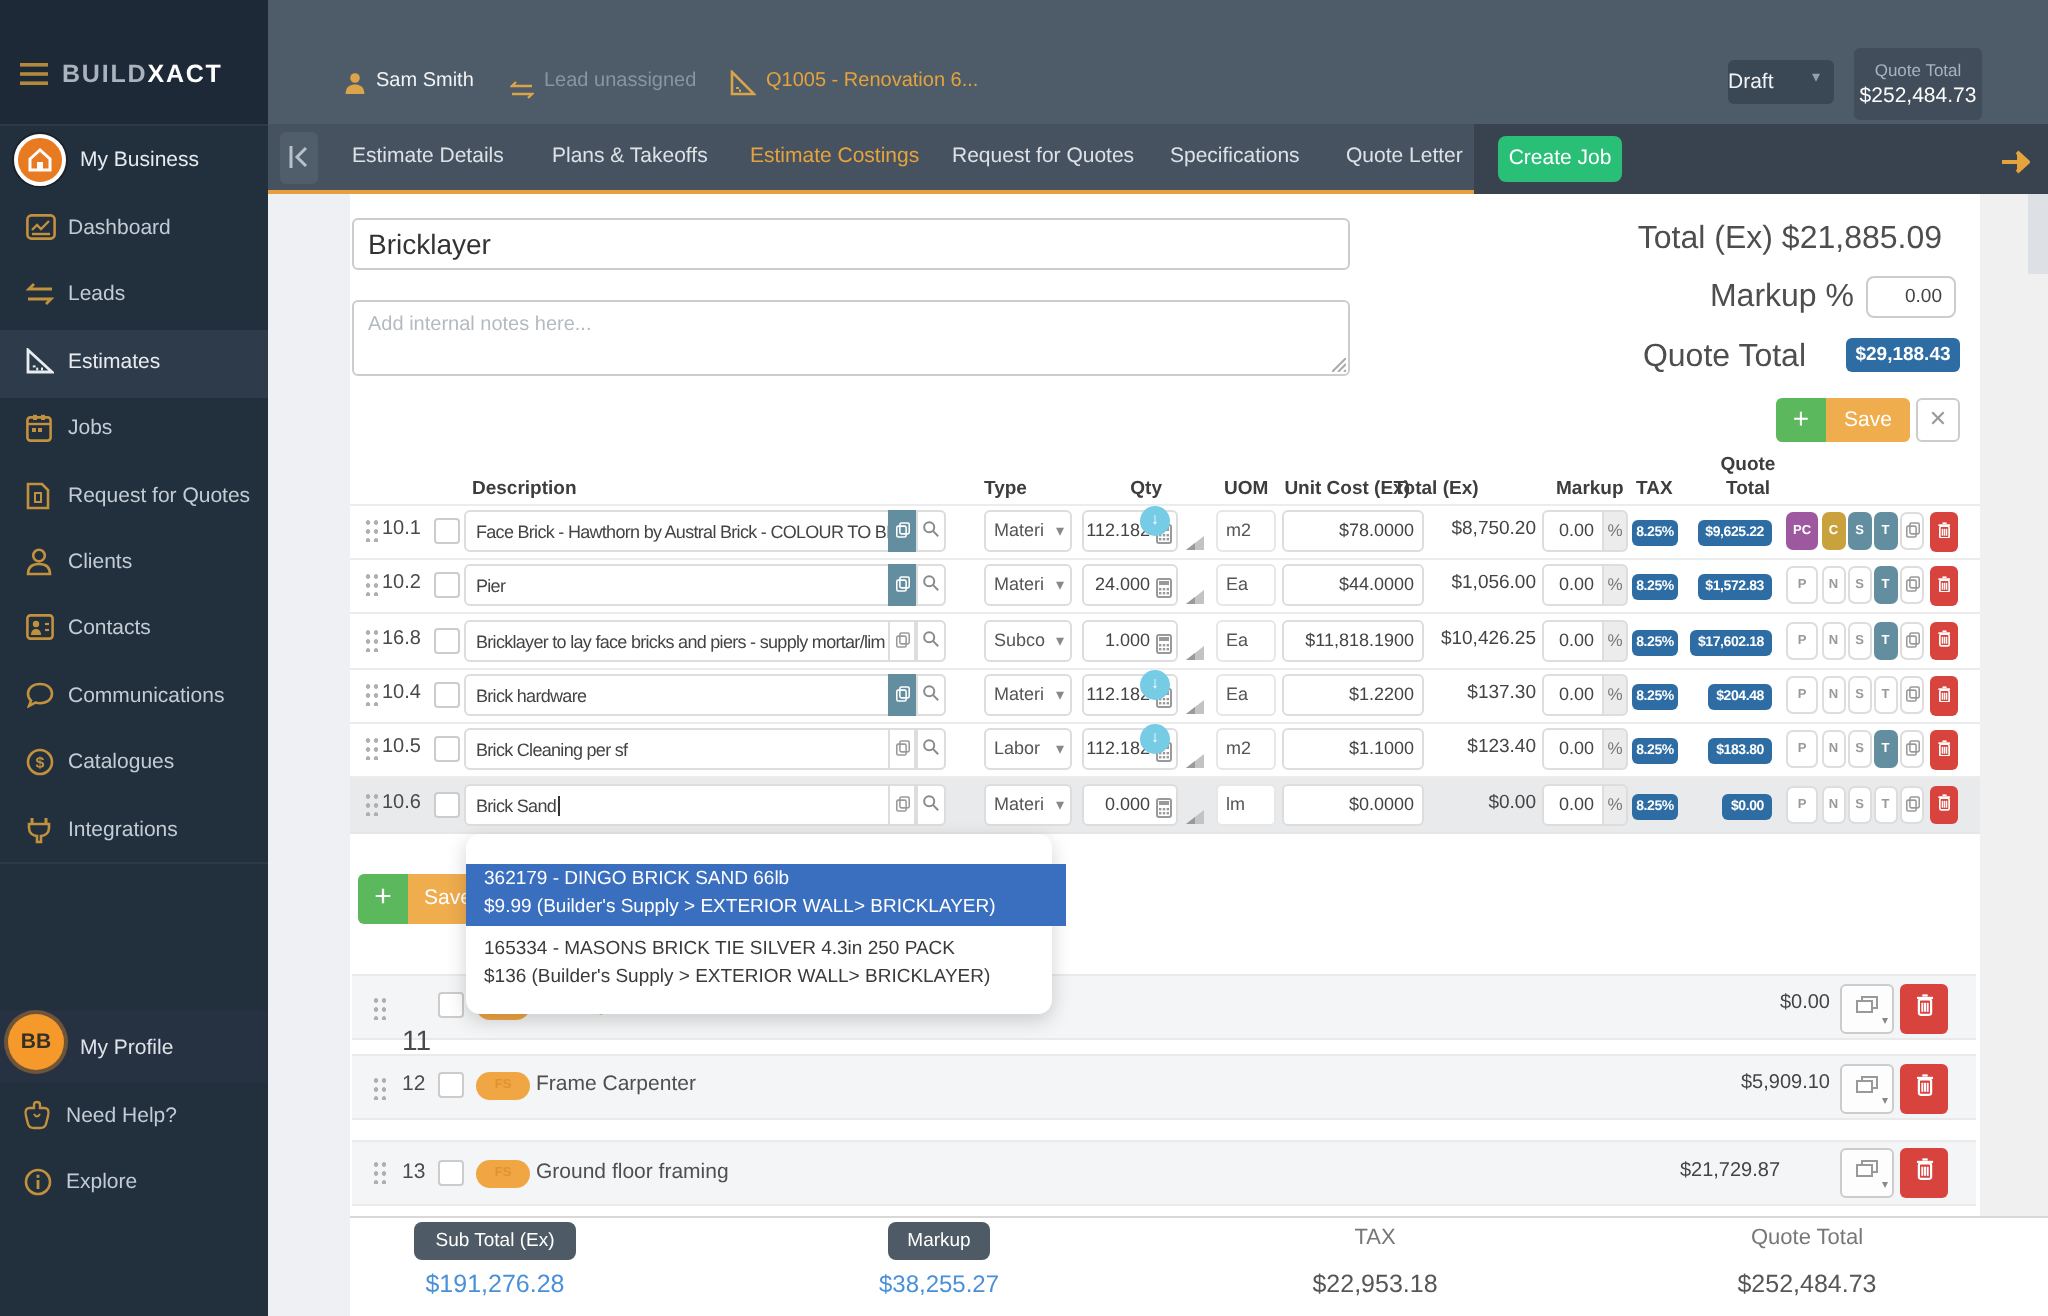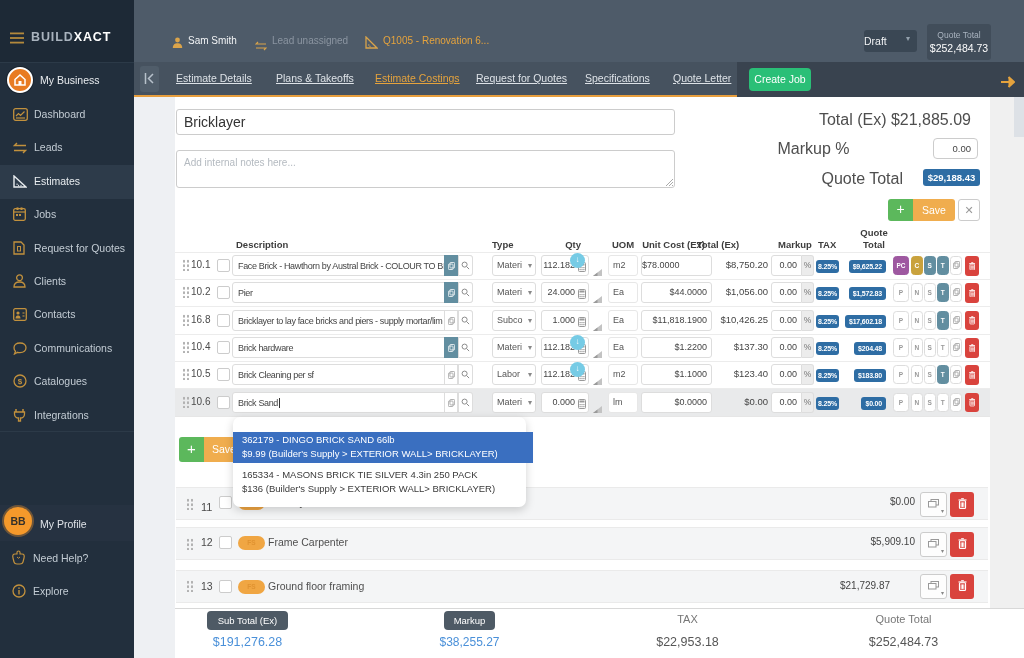--- a/index.html
+++ b/index.html
@@ -9,21 +9,21 @@
   background-image:radial-gradient(circle, #b0b0b0 1px, rgba(0,0,0,0) 1.3px);
   background-size:4px 4.5px; }
 .cbx { position:absolute; width:13px; height:13px; background:#fff; border:1px solid #ccc; border-radius:2px; box-sizing:border-box; }
 .inp { position:absolute; height:21px; border:1px solid #ddd; border-radius:3px; background:#fff; box-sizing:border-box; font-size:9px; color:#444; }
 .pill { position:absolute; height:13px; background:#2e6da4; border-radius:3px; color:#fff; font-size:7px; font-weight:bold; text-align:center; line-height:13px; letter-spacing:-0.2px; }
 .lbtn { position:absolute; height:19px; border-radius:3.5px; box-sizing:border-box; font-size:6.5px; font-weight:bold; text-align:center; line-height:17px; }
 .lbtncp svg { display:block; margin:4px auto 0; }
 .sideitem { position:absolute; left:0; width:134px; height:33px; }
 .sideitem .lbl { position:absolute; left:34px; top:10px; font-size:10.5px; color:#c3ccd4; }
 .sideitem .ico { position:absolute; left:13px; top:9px; width:15px; height:15px; }
-.tab { position:absolute; top:62px; height:33px; line-height:33px; font-size:10.5px; color:#dde2e7;text-decoration:underline; }
+.tab { position:absolute; top:62px; height:33px; line-height:33px; font-size:10.5px; color:#dde2e7; }
 .hdr { position:absolute; font-size:9.5px; font-weight:bold; color:#3d3d3d; }
 </style>
 </head>
 <body>
 
 <div class="abs" style="left:134px;top:0;width:890px;height:62px;background:#4e5b69"></div>
 <div class="abs" style="left:172px;top:35px;width:11px;height:12px">
   <svg width="11" height="12" viewBox="0 0 11 12">
       <circle cx="5.5" cy="3" r="2.4" fill="#dba44a"></circle>
       <path d="M0.8 11 C0.8 7.5 3 6.3 5.5 6.3 C8 6.3 10.2 7.5 10.2 11 Z" fill="#dba44a"></path>
@@ -208,21 +208,21 @@
 <div class="abs" style="left:176px;top:150px;width:499px;height:38px;border:1px solid #ccc;border-radius:3px;box-sizing:border-box;font-size:10px;color:#b4bac0;padding:6px 0 0 7px">Add internal notes here...
   <svg style="position:absolute;right:1px;bottom:1px" width="7" height="7" viewBox="0 0 7 7">
       <g stroke="#aaa" stroke-width="1">
         <line x1="0" y1="7" x2="7" y2="0"></line>
         <line x1="3" y1="7" x2="7" y2="3"></line>
         <line x1="6" y1="7" x2="7" y2="6"></line>
       </g>
     </svg>
 </div>
 <div class="abs" style="left:700px;top:111px;width:271px;text-align:right;font-size:16px;color:#4e4e4e">Total (Ex) $21,885.09</div>
-<div class="abs" style="left:700px;top:140px;width:227px;text-align:center;font-size:16px;color:#4e4e4e">Markup %</div>
+<div class="abs" style="left:700px;top:140px;width:227px;text-align:right;font-size:16px;color:#4e4e4e">Markup %</div>
 <div class="abs" style="left:933px;top:138px;width:45px;height:21px;border:1px solid #ccc;border-radius:4px;box-sizing:border-box;font-size:9.5px;color:#444;text-align:right;line-height:19px;padding-right:6px">0.00</div>
 <div class="abs" style="left:700px;top:170px;width:203px;text-align:right;font-size:16px;color:#4e4e4e">Quote Total</div>
 <div class="abs" style="left:923px;top:169px;width:57px;height:17px;background:#2e6da4;border-radius:3px;color:#fff;font-size:9.5px;font-weight:bold;text-align:center;line-height:17px">$29,188.43</div>
 <div class="abs" style="left:888px;top:199px;width:25px;height:22px;background:#5cb85c;border-radius:3px 0 0 3px;color:#fff;font-size:14px;text-align:center;line-height:21px">+</div>
 <div class="abs" style="left:913px;top:199px;width:42px;height:22px;background:#f0ad4e;border-radius:0 3px 3px 0;color:#fff;font-size:10.5px;text-align:center;line-height:22px">Save</div>
 <div class="abs" style="left:958px;top:199px;width:22px;height:22px;background:#fff;border:1px solid #ccc;border-radius:3px;box-sizing:border-box;color:#9a9a9a;font-size:11px;text-align:center;line-height:20px">✕</div>
 
 <div class="hdr" style="left:236px;top:239px">Description</div>
 <div class="hdr" style="left:492px;top:239px">Type</div>
 <div class="hdr" style="left:541px;top:239px;width:40px;text-align:right">Qty</div>
@@ -258,21 +258,21 @@
           <rect x="3.4" y="7" width="1.2" height="1.2"></rect>
           <rect x="5.3" y="7" width="1.2" height="1.2"></rect>
         </g>
       </svg></span></div>
 <div class="abs" style="left:592px;top:263.0px"><svg width="11" height="9" viewBox="0 0 11 9">
       <path d="M1 8 L10 8 L10 1 Z" fill="#c3c3c3"></path>
       <path d="M1 8 L5.5 8 L5.5 4.5 Z" fill="#9a9a9a"></path>
     </svg></div>
 <div class="abs" style="left:570px;top:252.5px;width:15px;height:15px;border-radius:50%;background:#76cbe5;color:#fff;font-size:8px;text-align:center;line-height:14px;font-weight:bold">↓</div>
 <div class="inp" style="left:608px;top:255.0px;width:30px;border-color:#e7e7e7;padding-left:4px;line-height:19px;color:#555">m2</div>
-<div class="inp" style="left:641px;top:255.0px;width:71px;padding-right:4px;line-height:19px">$78.0000</div>
+<div class="inp" style="left:641px;top:255.0px;width:71px;text-align:right;padding-right:4px;line-height:19px">$78.0000</div>
 <div class="abs" style="left:668px;top:259.0px;width:100px;text-align:right;font-size:9.5px;color:#444">$8,750.20</div>
 <div class="inp" style="left:771px;top:255.0px;width:31px;text-align:right;padding-right:4px;line-height:19px;border-radius:3px 0 0 3px">0.00</div>
 <div class="abs" style="left:802px;top:255.0px;width:12px;height:21px;background:#ececec;border:1px solid #ddd;border-left:none;border-radius:0 3px 3px 0;box-sizing:border-box;font-size:8.5px;color:#777;text-align:center;line-height:19px">%</div>
 <div class="pill" style="left:816px;top:260.0px;width:23px">8.25%</div>
 <div class="pill" style="right:138px;top:260.0px;padding:0 4px">$9,625.22</div>
 <div class="lbtn" style="left:893px;top:256.0px;width:16px;background:#9e58a0;border:1px solid #9e58a0;color:#fff">PC</div>
 <div class="lbtn" style="left:911px;top:256.0px;width:11.5px;background:#c9a23d;border:1px solid #c9a23d;color:#fff">C</div>
 <div class="lbtn" style="left:924px;top:256.0px;width:11.5px;background:#628ea0;border:1px solid #628ea0;color:#fff">S</div>
 <div class="lbtn" style="left:937px;top:256.0px;width:11.5px;background:#628ea0;border:1px solid #628ea0;color:#fff">T</div>
 <div class="lbtn lbtncp" style="left:950px;top:256.0px;width:12px;background:#fff;border:1px solid #ddd">
@@ -567,21 +567,21 @@
       <line x1="4.6" y1="3.6" x2="4.6" y2="7.3" stroke="#fff" stroke-width="0.8"></line>
     </svg></div>
 <div class="abs" style="left:175px;top:388.1px;width:815px;height:1px;background:#ececec"></div>
 <div class="abs" style="left:175px;top:415.5px;width:815px;height:1px;background:#e6e6e6"></div>
 
 <div class="abs" style="left:179px;top:437px;width:25px;height:25px;background:#5cb85c;border-radius:3px 0 0 3px;color:#fff;font-size:15px;text-align:center;line-height:24px">+</div>
 <div class="abs" style="left:204px;top:437px;width:50px;height:25px;background:#f0ad4e;border-radius:0 3px 3px 0;color:#fff;font-size:10.5px;text-align:left;padding-left:8px;line-height:25px;box-sizing:border-box">Save</div>
 
 <div class="abs" style="left:176px;top:487px;width:812px;height:33px;background:#f4f5f6;border-top:1px solid #eaeaea;border-bottom:1px solid #eaeaea;box-sizing:border-box"></div>
 <div class="dots" style="left:186px;top:498px"></div>
-<div class="abs" style="left:201px;top:501px;font-size:11px;color:#4a4a4a">11</div>
+<div class="abs" style="left:201px;top:512px;font-size:14px;color:#4a4a4a">11</div>
 <div class="cbx" style="left:219px;top:496px"></div>
 <div class="abs" style="left:238px;top:496px;width:27px;height:14px;background:#f0a643;border-radius:7px;color:#e09331;font-size:6.5px;font-weight:bold;text-align:center;line-height:14px">FS</div>
 <div class="abs" style="left:268px;top:496px;font-size:10.5px;color:#4f4f4f">Bricklayer</div>
 <div class="abs" style="left:815px;top:496px;width:100px;text-align:right;font-size:10px;color:#444">$0.00</div>
 <div class="abs" style="left:920px;top:492px;width:27px;height:25px;background:#fdfdfd;border:1px solid #ccc;border-radius:3px;box-sizing:border-box;text-align:center;line-height:22px"><svg width="11" height="10" viewBox="0 0 11 10">
       <rect x="3" y="0.5" width="7.5" height="5.5" fill="none" stroke="#999"></rect>
       <rect x="0.5" y="2.5" width="7.5" height="5.5" fill="#fff" stroke="#999"></rect>
     </svg><span style="position:absolute;right:2px;top:7px;font-size:6px;color:#888">▾</span></div>
 <div class="abs" style="left:950px;top:492px;width:24px;height:25px;background:#d9433d;border-radius:3px;text-align:center;line-height:24px"><svg width="9" height="11" viewBox="0 0 7 9">
       <rect x="1" y="2.2" width="5" height="6.3" rx="0.8" fill="none" stroke="#fff" stroke-width="0.9"></rect>

